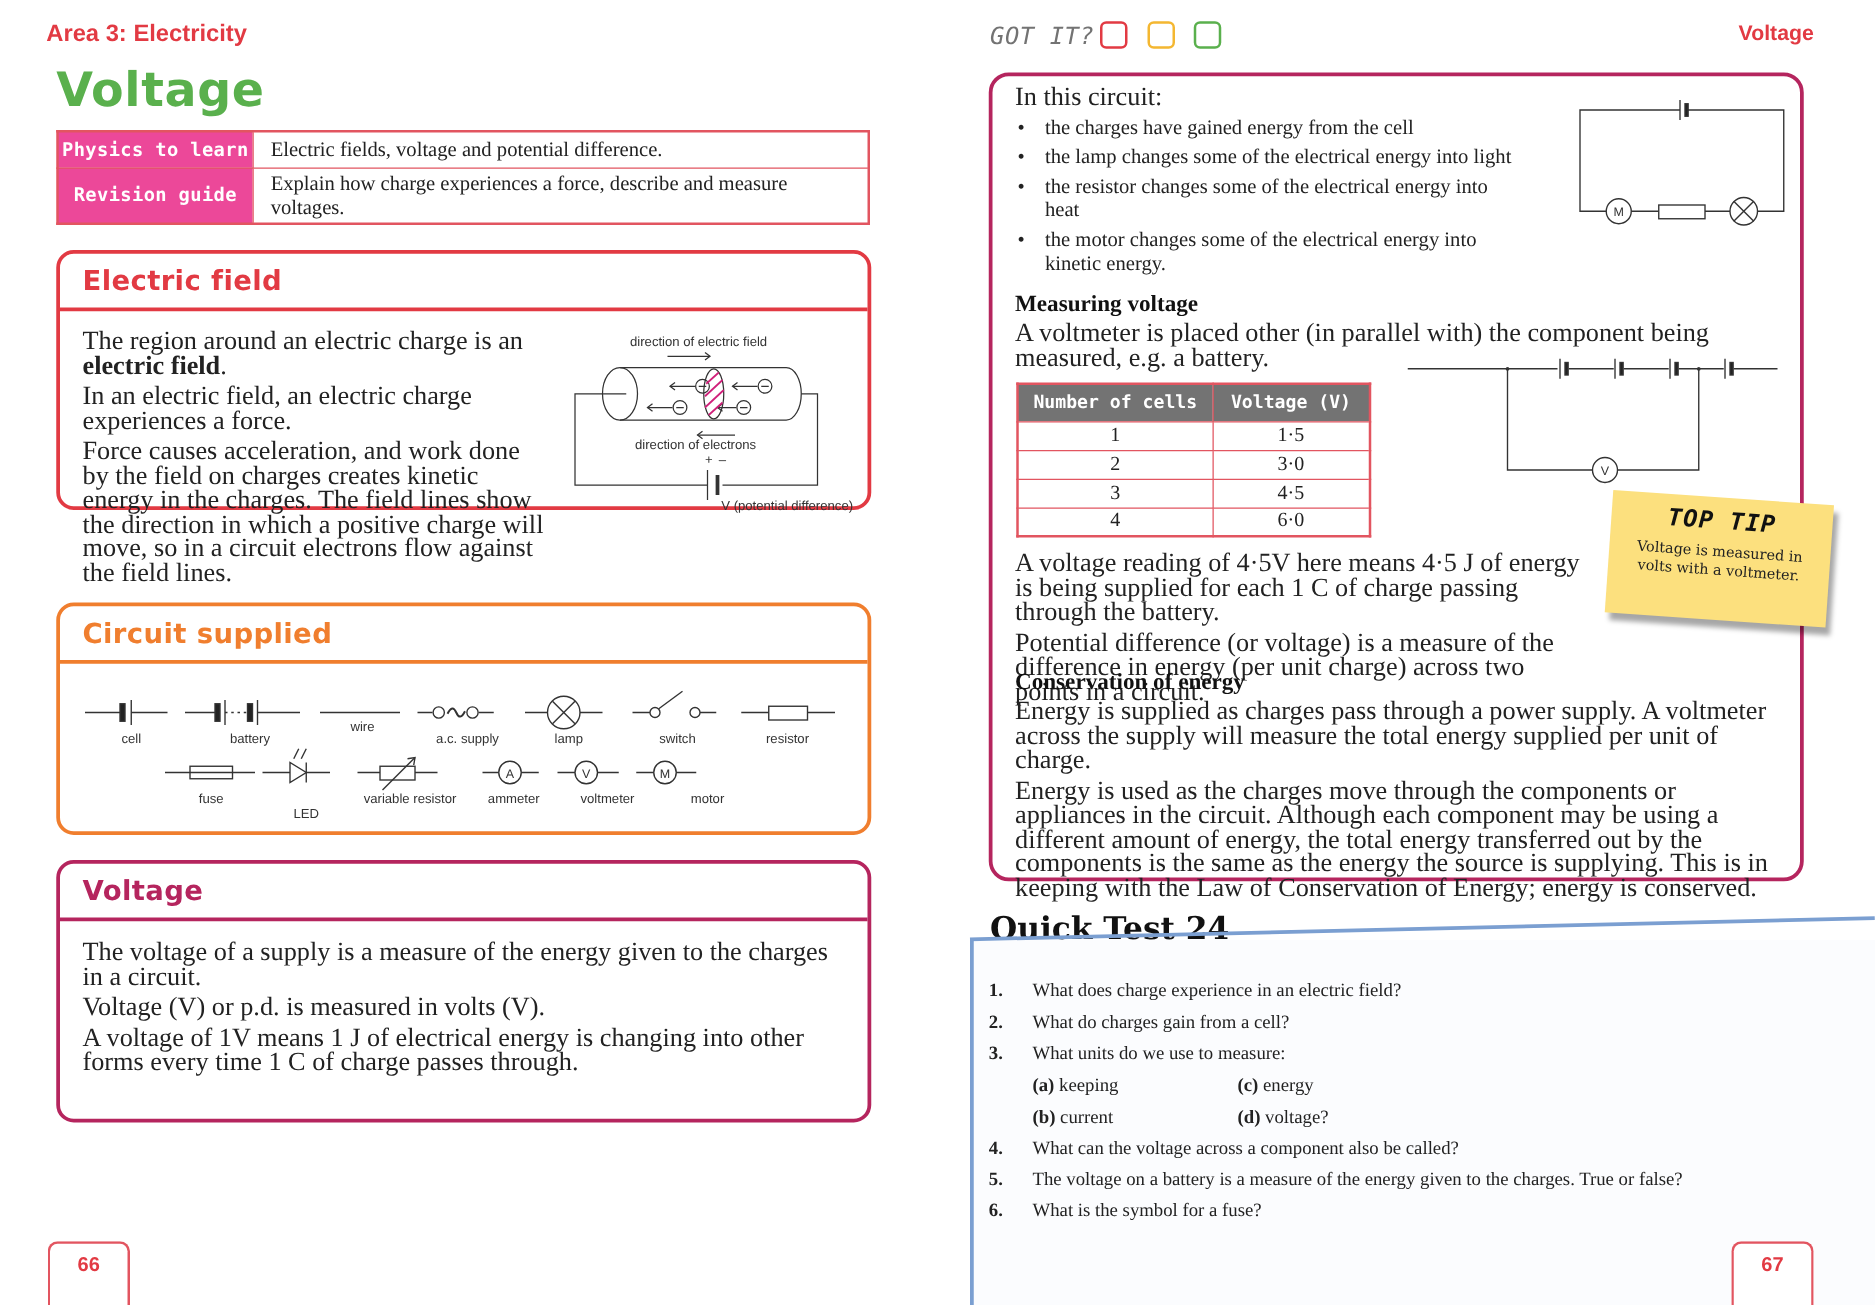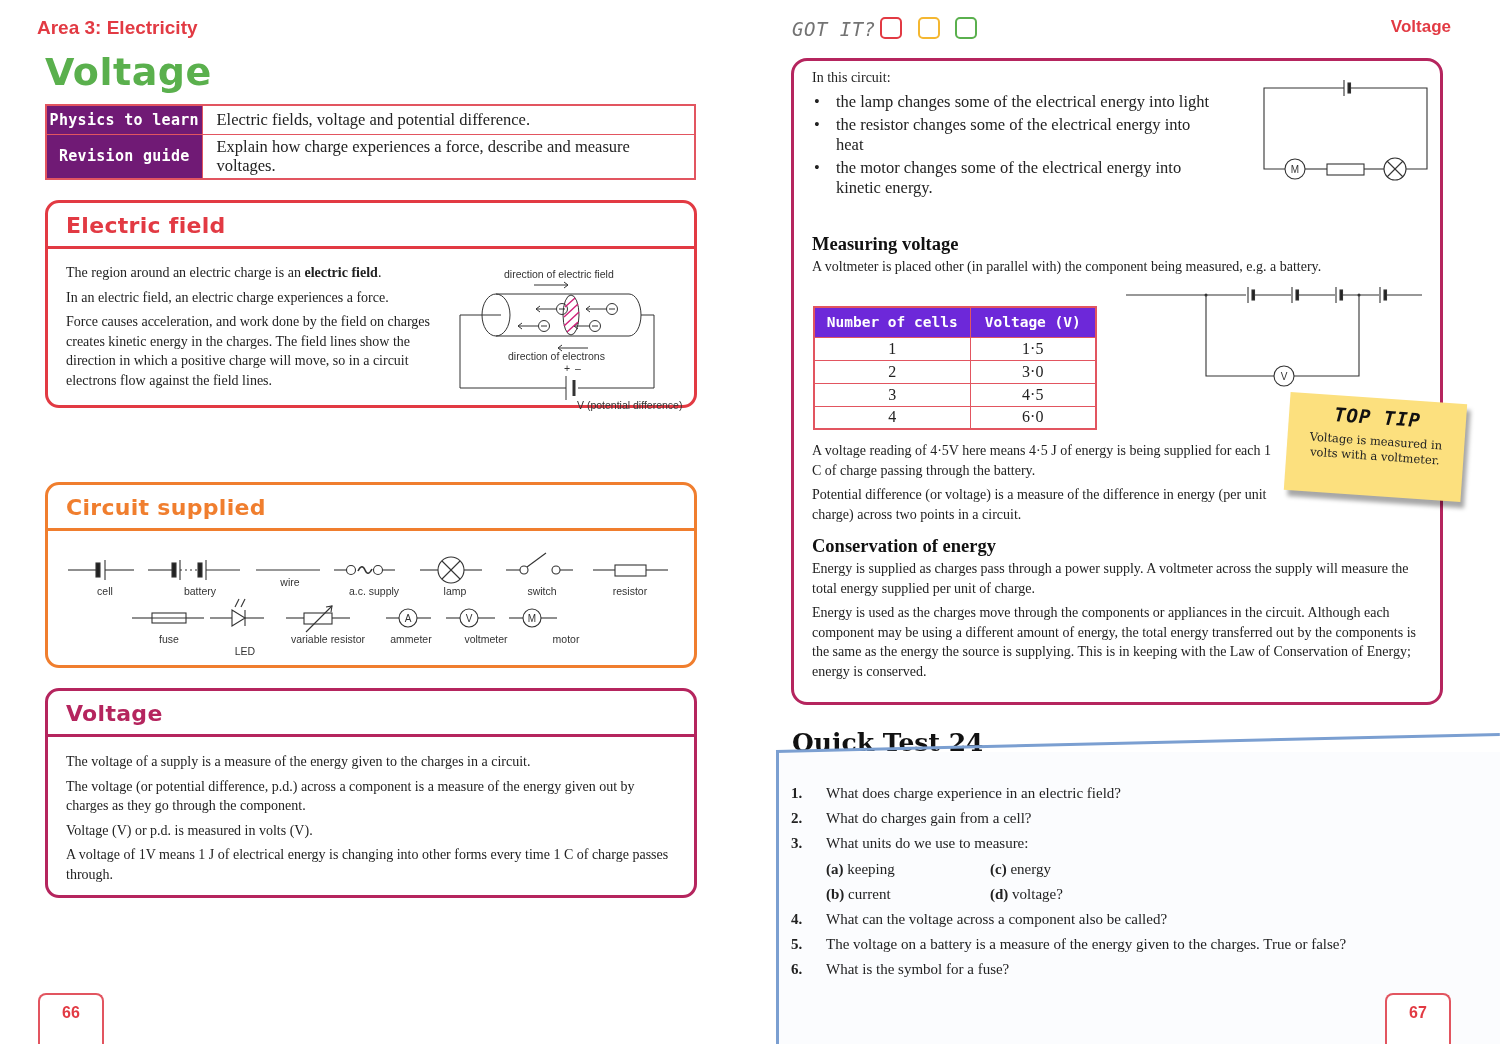--- a/index.html
+++ b/index.html
@@ -6,26 +6,26 @@
   html, body { width: 1500px; height: 1044px; background: #ffffff; overflow: hidden; }
   body { position: relative; font-family: "DejaVu Sans", sans-serif; color: #222; }
   .abs { position: absolute; }
 
   
   .area-title { left: 37px; top: 17px; font-size: 19px; font-weight: bold; color: #e23a43; font-family: "Liberation Sans", sans-serif; }
   .page-title { left: 45px; top: 50px; font-size: 38px; font-weight: bold; color: #5ab04d; font-family: "DejaVu Sans", sans-serif; letter-spacing: 0.5px; }
 
   .learn-table { left: 45px; top: 104px; width: 651px; border: 2px solid #e25560; border-collapse: collapse; }
   .learn-table td { border: 1.5px solid #e25560; vertical-align: middle; }
-  .learn-table td.lbl { background: #701a75; color: #fff; font-weight: bold; font-size: 15px; text-align: center; width: 156px; font-family: "DejaVu Sans Mono", monospace; letter-spacing: 0.3px; }
+  .learn-table td.lbl { background: #ec4899; color: #fff; font-weight: bold; font-size: 15px; text-align: center; width: 156px; font-family: "DejaVu Sans Mono", monospace; letter-spacing: 0.3px; }
   .learn-table td.val { font-family: "Liberation Serif", serif; font-size: 16.5px; color: #222; padding: 2px 14px; line-height: 19px; }
 
   .box { border-radius: 14px; border: 3.5px solid; background: #fff; }
   .box .box-head { height: 46px; border-bottom: 3.5px solid; padding-left: 18px; font-family: "DejaVu Sans", sans-serif; font-weight: bold; font-size: 22px; line-height: 46px; letter-spacing: 0.3px; }
-  .box p { font-family: "Liberation Serif", serif; font-size: 14px; line-height: 19.5px; color: #222; margin-bottom: 5px; }
+  .box p { font-family: "Liberation Serif", serif; font-size: 21px; line-height: 19.5px; color: #222; margin-bottom: 5px; }
 
   .box-ef { left: 45px; top: 200px; width: 652px; height: 208px; border-color: #e23a43; }
   .box-ef .box-head { border-color: #e23a43; color: #e23a43; }
   .box-cs { left: 45px; top: 482px; width: 652px; height: 186px; border-color: #f07e2e; }
   .box-cs .box-head { border-color: #f07e2e; color: #f07e2e; }
   .box-v { left: 45px; top: 688px; width: 652px; height: 210px; border-color: #b5255e; }
   .box-v .box-head { border-color: #b5255e; color: #b5255e; }
 
   .diagram-label { font-family: "Liberation Sans", sans-serif; font-size: 10.5px; color: #333; }
   .sym-label { position: absolute; font-family: "Liberation Sans", sans-serif; font-size: 10.5px; color: #333; text-align: center; width: 90px; }
@@ -37,21 +37,21 @@
   .chk { width: 22px; height: 22px; border: 2.5px solid; border-radius: 5px; top: 17px; }
   .section-name { right: 49px; top: 17px; font-size: 17px; font-weight: bold; color: #e23a43; font-family: "Liberation Sans", sans-serif; }
 
   .box-r { left: 791px; top: 58px; width: 652px; height: 647px; border-color: #b5255e; border-radius: 16px; }
   .box-r ul { list-style: none; }
   .box-r li { position: relative; padding-left: 24px; font-family: "Liberation Serif", serif; font-size: 16.5px; line-height: 19.5px; color: #222; margin-bottom: 4px; }
   .box-r li::before { content: "•"; position: absolute; left: 2px; top: 0; }
   .subhead { font-family: "Liberation Serif", serif; font-weight: bold; font-size: 18.5px; color: #111; margin-top: 4px; margin-bottom: 2px; }
 
   .cells-table { border-collapse: collapse; border: 2px solid #e25560; width: 284px; }
-  .cells-table th { background: #6d28d9; color: #fff; font-family: "DejaVu Sans Mono", monospace; font-weight: bold; font-size: 14.5px; height: 30px; border: 1.5px solid #e25560; }
+  .cells-table th { background: #737373; color: #fff; font-family: "DejaVu Sans Mono", monospace; font-weight: bold; font-size: 14.5px; height: 30px; border: 1.5px solid #e25560; }
   .cells-table td { font-family: "Liberation Serif", serif; font-size: 16px; text-align: center; height: 23px; border: 1.5px solid #e25560; }
 
   .top-tip { left: 1287px; top: 398px; width: 177px; height: 98px; background: #fce07e; transform: rotate(4deg); box-shadow: 4px 6px 4px rgba(0,0,0,0.35); }
   .top-tip .tt-title { text-align: center; font-family: "DejaVu Sans Mono", monospace; font-weight: bold; font-style: italic; font-size: 19px; color: #111; margin-top: 8px; letter-spacing: 1px; }
   .top-tip .tt-text { font-family: "DejaVu Serif", serif; font-size: 11.5px; line-height: 15px; text-align: center; color: #222; margin-top: 6px; padding: 0 8px; }
 
   .qt-title { left: 792px; top: 728px; font-family: "DejaVu Serif", serif; font-weight: bold; font-size: 25px; color: #111; }
   .qt-panel { left: 776px; top: 752px; width: 740px; height: 300px; background: #fbfcfe; border-left: 3px solid #7b9fd1; }
   .qt-topline { left: 776px; top: 750px; width: 724px; height: 3px; background: #7b9fd1; transform: rotate(-1.35deg); transform-origin: left center; }
   .q-row { position: absolute; left: 791px; font-family: "Liberation Serif", serif; font-size: 15px; color: #222; }
@@ -228,38 +228,38 @@
   <div class="sym-label" style="left:235px; top:148px;">variable resistor</div>
   <div class="sym-label" style="left:318px; top:148px;">ammeter</div>
   <div class="sym-label" style="left:393px; top:148px;">voltmeter</div>
   <div class="sym-label" style="left:473px; top:148px;">motor</div>
 </div>
 
 <div class="abs box box-v">
   <div class="box-head">Voltage</div>
   <div style="position:absolute; left:18px; top:61px; width:610px;">
     <p>The voltage of a supply is a measure of the energy given to the charges in a circuit.</p>
-    <p>The voltage (or potential difference, p.d.) across a component is a measure of the energy given out by charges as they go through the component.</p>
     <p>Voltage (V) or p.d. is measured in volts (V).</p>
     <p>A voltage of 1V means 1 J of electrical energy is changing into other forms every time 1 C of charge passes through.</p>
   </div>
 </div>
 
 <div class="abs page-num" style="left:38px; top:993px;">66</div>
 
 <div class="abs got-it">GOT IT?</div>
 <div class="abs chk" style="left:880px; border-color:#e23a43;"></div>
 <div class="abs chk" style="left:918px; border-color:#f4b731;"></div>
 <div class="abs chk" style="left:955px; border-color:#5ab04d;"></div>
 <div class="abs section-name">Voltage</div>
 
 <div class="abs box box-r">
   <div style="position:absolute; left:18px; top:7px; width:445px;">
     <p style="margin-bottom:4px;">In this circuit:</p>
     <ul>
+      <li>the charges have gained energy from the cell</li>
       <li>the lamp changes some of the electrical energy into light</li>
       <li style="width:390px;">the resistor changes some of the electrical energy into heat</li>
       <li style="width:415px;">the motor changes some of the electrical energy into kinetic energy.</li>
     </ul>
   </div>
 
   <svg class="abs" style="left:468px; top:15px;" width="170" height="110" viewBox="0 0 170 110">
     <g stroke="#333" fill="none" stroke-width="1.1">
       <path d="M82 12 L2 12 L2 93 L23 93"></path>
       <path d="M88 12 L165 12 L165 93 L144 93"></path>

